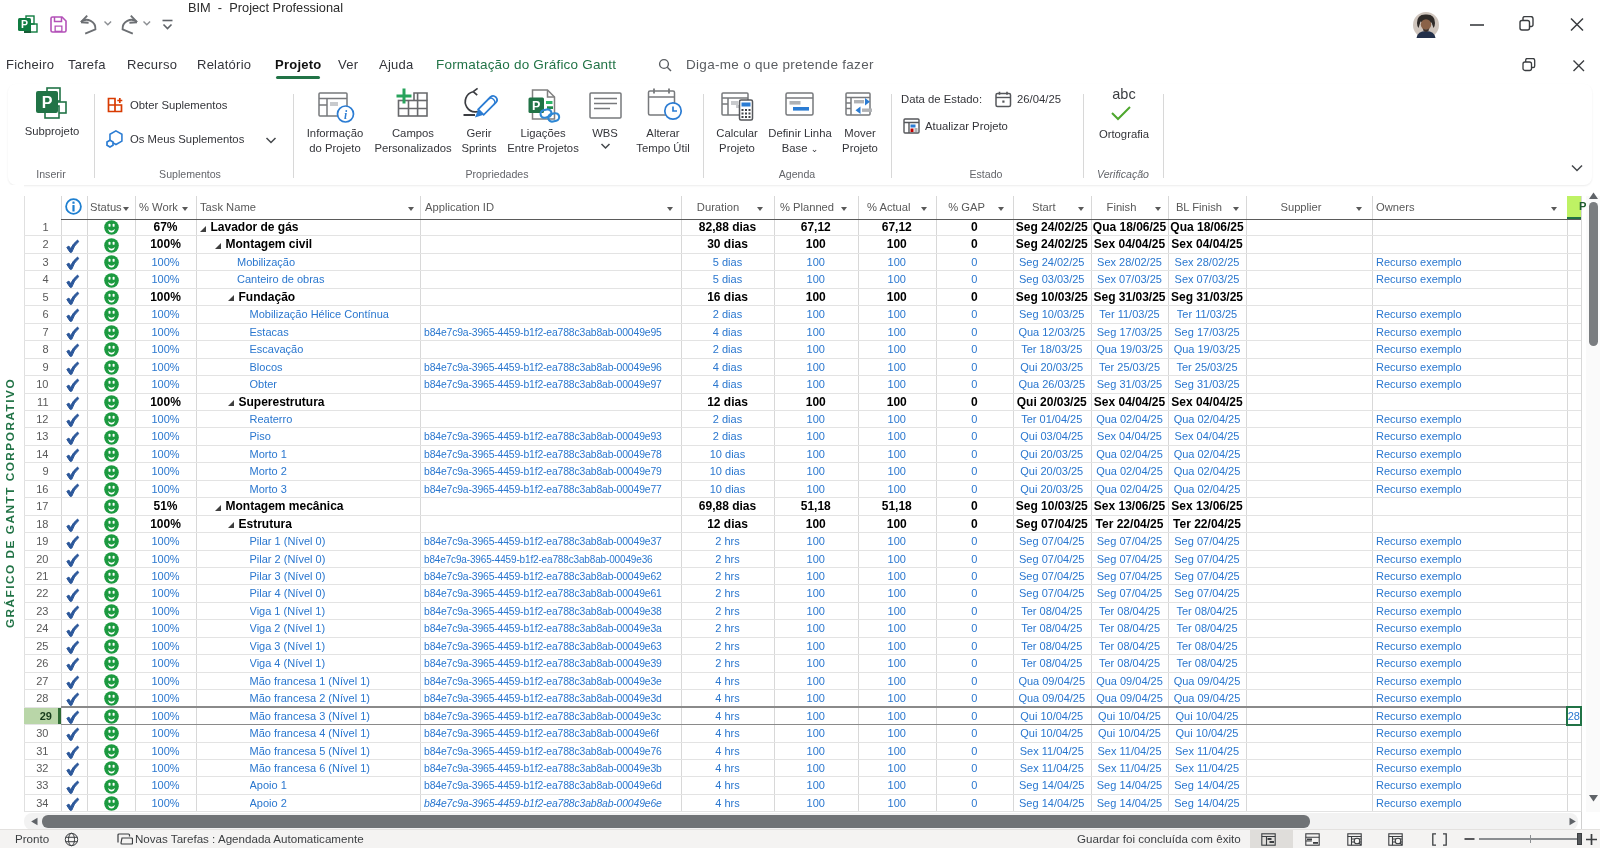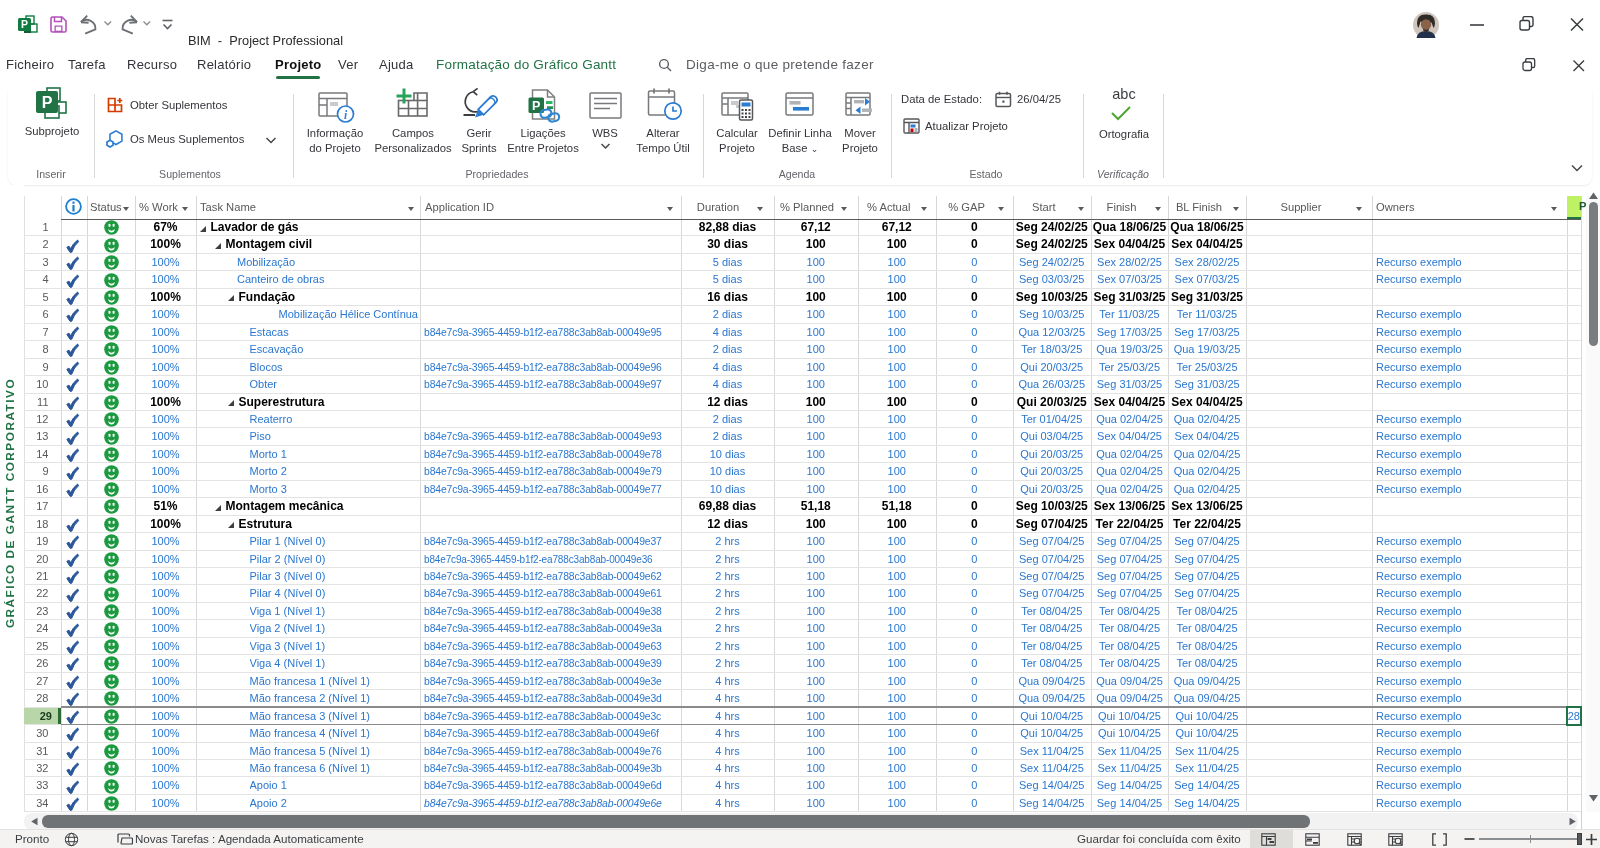--- a/index.html
+++ b/index.html
@@ -1,19 +1,19 @@
 <!DOCTYPE html>
 <html><head><meta charset="utf-8">
 <style>
 *{margin:0;padding:0;box-sizing:border-box;}
 html,body{width:1600px;height:848px;overflow:hidden;font-family:"Liberation Sans",sans-serif;background:#fff;}
 .abs{position:absolute;}
 #app{position:relative;width:1600px;height:848px;background:#fff;}
 #ribbonpanel{position:absolute;left:8px;top:84px;width:1584px;height:101px;background:#fff;border-radius:8px;box-shadow:0 1px 2px rgba(0,0,0,.08);}
-.title{position:absolute;top:33px;font-size:12.8px;color:#2b2b2b;}
+.title{position:absolute;top:0;font-size:12.8px;color:#2b2b2b;}
 .tab{position:absolute;top:56.5px;font-size:13px;letter-spacing:0.25px;color:#33343a;}
 .groupsep{position:absolute;top:94px;width:1px;height:84px;background:#d8d8d8;}
 .grouplabel{position:absolute;top:168px;font-size:10.6px;color:#63656a;text-align:center;}
 .biglabel{position:absolute;font-size:11.3px;color:#34353a;text-align:center;line-height:14.6px;}
 .smalllabel{font-size:11.3px;color:#34353a;}
 .vline{position:absolute;background:#d8d8d8;width:1px;}
 .hline{position:absolute;background:#e3e3e3;height:1px;}
 .hdrtext{position:absolute;top:196px;font-size:11.2px;color:#595959;line-height:23px;white-space:nowrap;}
 .farr{position:absolute;top:207px;width:0;height:0;border-left:3.6px solid transparent;border-right:3.6px solid transparent;border-top:4.6px solid #595959;}
 .cell{position:absolute;font-size:11px;white-space:nowrap;line-height:17.45px;height:17.45px;overflow:hidden;}
@@ -442,21 +442,21 @@
     <svg class="abs" style="left:64.500000px;top:308.450000px" width="15" height="15" viewBox="0 0 15 15">
       <path d="M1.8 8.4 L3.9 7.1 L5.6 9.6 Q7.9 4.6 12.6 1.0 L13.6 2.7 Q9.0 6.3 6.8 13.2 L5.0 13.3 Z" fill="#2b579a" stroke="#2b579a" stroke-width="1.0" stroke-linejoin="round"></path>
     </svg>
     <svg class="abs" style="left:103.500000px;top:307.450000px" width="15" height="15" viewBox="0 0 15 15">
 <circle cx="7.5" cy="7.5" r="7.3" fill="#1c9a40"></circle>
 <rect x="4.5" y="3.7" width="2.0" height="3.1" rx="0.9" fill="#fff"></rect>
 <rect x="8.6" y="3.7" width="2.0" height="3.1" rx="0.9" fill="#fff"></rect>
 <path d="M4.1 9.1 Q7.5 12.3 10.9 9.1 Q10.2 12.6 7.5 12.6 Q4.8 12.6 4.1 9.1 Z" fill="#fff"></path>
 </svg>
     <div class="cell c blue" style="left:135px;top:306.25px;width:61px;">100%</div>
-    <div class="cell blue" style="left:249.5px;top:306.25px;width:168.5px;text-align:right;">Mobilização Hélice Contínua</div>
+    <div class="cell blue" style="left:249.5px;top:306.25px;width:168.5px;">Mobilização Hélice Contínua</div>
     <div class="cell c blue" style="left:681px;top:306.25px;width:93px;">2 dias</div>
     <div class="cell c blue" style="left:774px;top:306.25px;width:83.5px;">100</div>
     <div class="cell c blue" style="left:857.5px;top:306.25px;width:78.5px;">100</div>
     <div class="cell c blue" style="left:936px;top:306.25px;width:76.5px;">0</div>
     <div class="cell c blue" style="left:1012.5px;top:306.25px;width:78.5px;">Seg 10/03/25</div>
     <div class="cell c blue" style="left:1091px;top:306.25px;width:77px;">Ter 11/03/25</div>
     <div class="cell c blue" style="left:1168px;top:306.25px;width:78px;">Ter 11/03/25</div>
     <div class="cell blue" style="left:1376px;top:306.25px;width:180px;">Recurso exemplo</div>
     <div class="cell num" style="left:23.5px;top:323.70px;width:25px;">7</div>
     <svg class="abs" style="left:64.500000px;top:325.900000px" width="15" height="15" viewBox="0 0 15 15">

